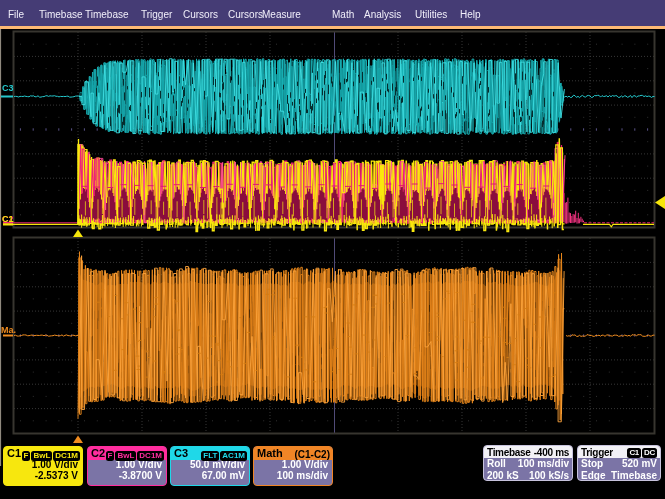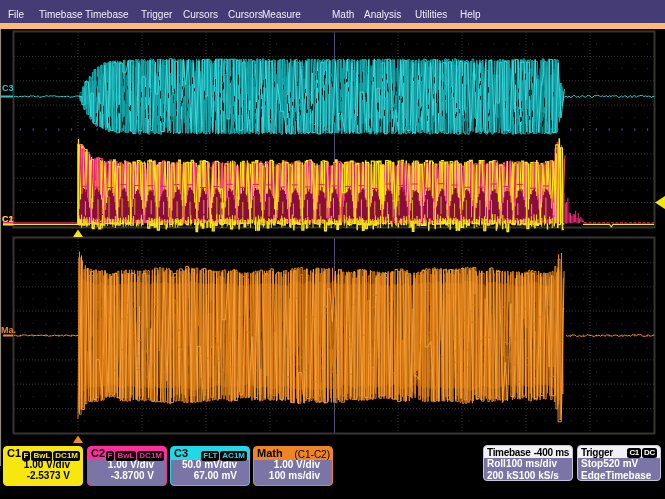--- a/index.html
+++ b/index.html
@@ -1,23 +1,23 @@
 <!DOCTYPE html>
 <html><head><meta charset="utf-8"><style>
 *{margin:0;padding:0;box-sizing:border-box}
 body{width:665px;height:499px;background:#000;overflow:hidden;position:relative;font-family:"Liberation Sans",sans-serif}
-#menubar{position:absolute;left:0;top:0;width:665px;height:29px;background:#453c75;border-bottom:6px solid #fdba74;color:#f1effa;font-size:10px}
+#menubar{position:absolute;left:0;top:0;width:665px;height:29px;background:#453c75;border-bottom:3px solid #fdba74;color:#f1effa;font-size:10px}
 .chbox{position:absolute;top:446px;width:80px;height:40px;border-radius:4px;overflow:hidden;font-size:10px;font-weight:bold;color:#fff;background:#7b74a6;border:1px solid}
 .chhead{position:relative;height:13px;line-height:13px;padding:0 3px;font-size:11px}
 .bds{position:absolute;right:2px;top:1px;white-space:nowrap}
 .bdg{background:#000;border-radius:2.5px;padding:0 2px;font-size:8px;font-weight:bold;margin-left:1px;display:inline-block;line-height:10px}
-.chrow{text-align:right;padding-right:12px;line-height:10.5px;height:10.5px}
+.chrow{text-align:right;padding-right:4px;line-height:10.5px;height:10.5px}
 .tbbox{position:absolute;top:445px;height:36px;border-radius:4px;overflow:hidden;background:#7b74a6;border:1px solid #c7c3dd;font-size:10px;font-weight:bold;color:#fff}
 .tbhead{height:12px;background:#f2f1f6;color:#000;padding:0 3px;font-size:10px;letter-spacing:-0.3px;display:flex;justify-content:space-between;align-items:center;white-space:nowrap}
-.tbrow{padding:0 3px;line-height:11.5px;height:11.5px;display:flex;justify-content:flex-start}
+.tbrow{padding:0 3px;line-height:11.5px;height:11.5px;display:flex;justify-content:space-between}
 </style></head><body>
 <div id="menubar">
     <span style="position:absolute;left:8px;top:9px">File</span>
     <span style="position:absolute;left:39px;top:9px">Timebase</span>
     <span style="position:absolute;left:85px;top:9px">Timebase</span>
     <span style="position:absolute;left:141px;top:9px">Trigger</span>
     <span style="position:absolute;left:183px;top:9px">Cursors</span>
     <span style="position:absolute;left:228px;top:9px">Cursors</span>
     <span style="position:absolute;left:262px;top:9px">Measure</span>
     <span style="position:absolute;left:332px;top:9px">Math</span>
@@ -94,21 +94,21 @@
 <div class="chhead" style="background:#ff2d9e;color:#000">C2<span class="bds"><span class="bdg" style="color:#ff2d9e">F</span><span class="bdg" style="color:#ff2d9e">BwL</span><span class="bdg" style="color:#ff2d9e">DC1M</span></span></div>
 <div class="chrow">1.00 V/div</div>
     <div class="chrow">-3.8700 V</div>
   </div>
 <div class="chbox" style="left:170px;border-color:#1fd8e8">
 <div class="chhead" style="background:#1fd8e8;color:#000">C3<span class="bds"><span class="bdg" style="color:#1fd8e8">FLT</span><span class="bdg" style="color:#1fd8e8">AC1M</span></span></div>
 <div class="chrow">50.0 mV/div</div>
     <div class="chrow">67.00 mV</div>
   </div>
 <div class="chbox" style="left:253px;border-color:#f08526">
-<div class="chhead" style="background:#f08526;color:#000">Math<span class="bds" style="font-weight:normal;font-size:10px;top:1px">(C1-C2)</span></div>
+<div class="chhead" style="background:#f08526;color:#000">Math<span class="bds" style="font-weight:bold;font-size:10px;top:1px">(C1-C2)</span></div>
 <div class="chrow">1.00 V/div</div>
     <div class="chrow">100 ms/div</div>
   </div>
 <div class="tbbox" style="left:483px;width:90px">
 <div class="tbhead">
       <span>Timebase</span>
       <span>-400&nbsp;ms</span>
     </div>
 <div class="tbrow">
       <span>Roll</span>

